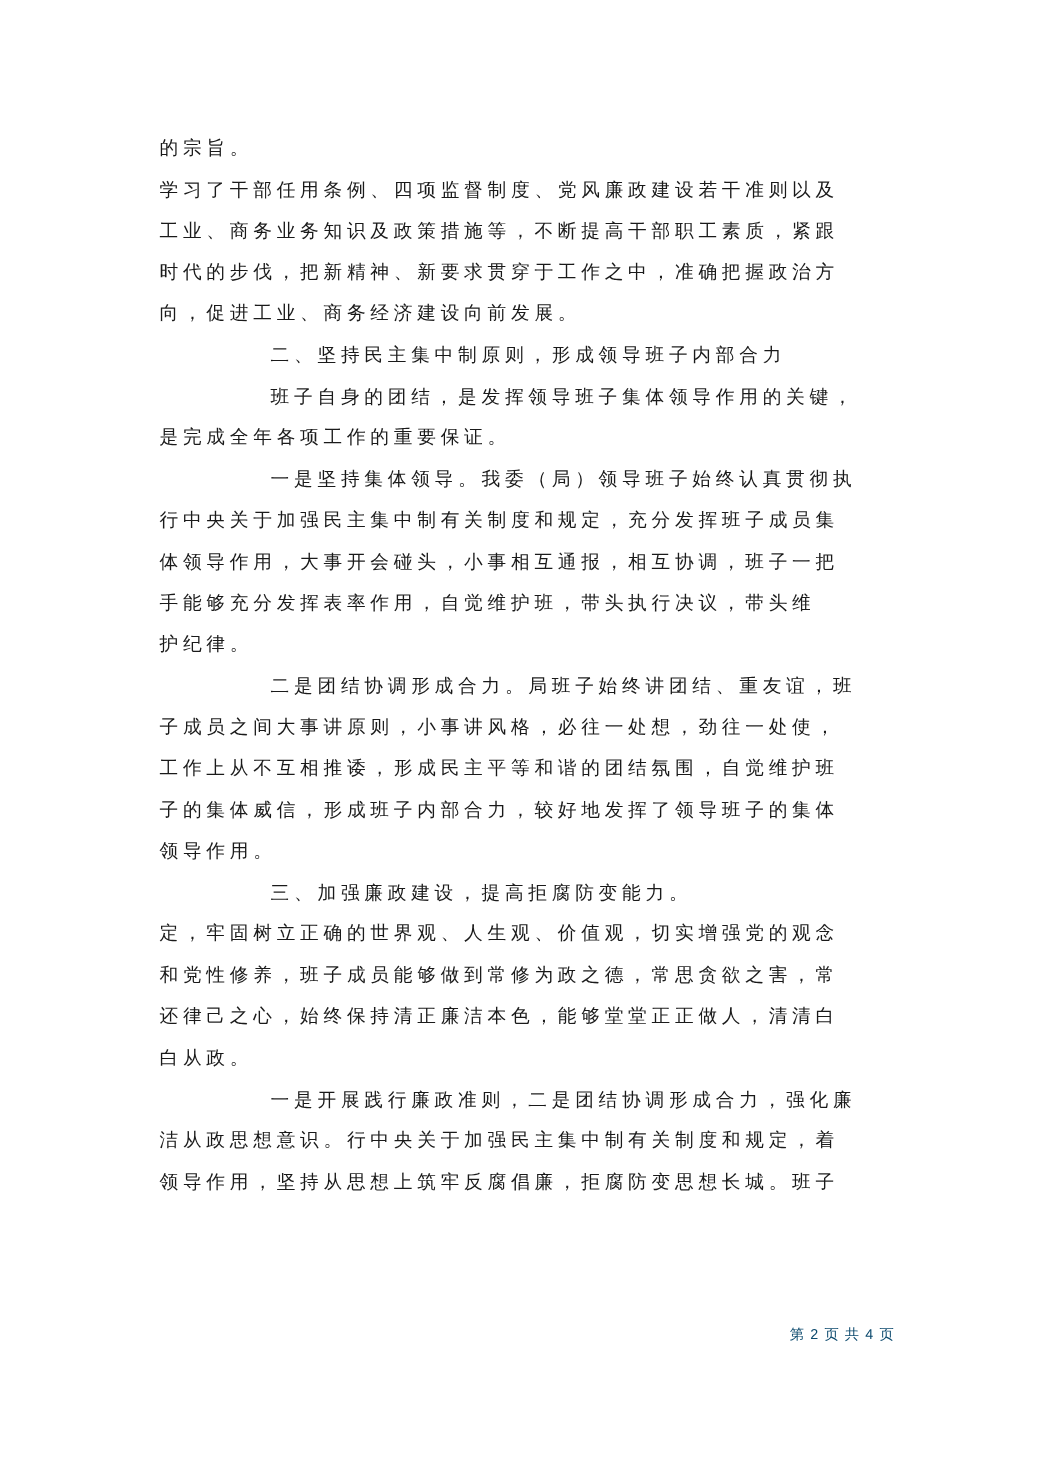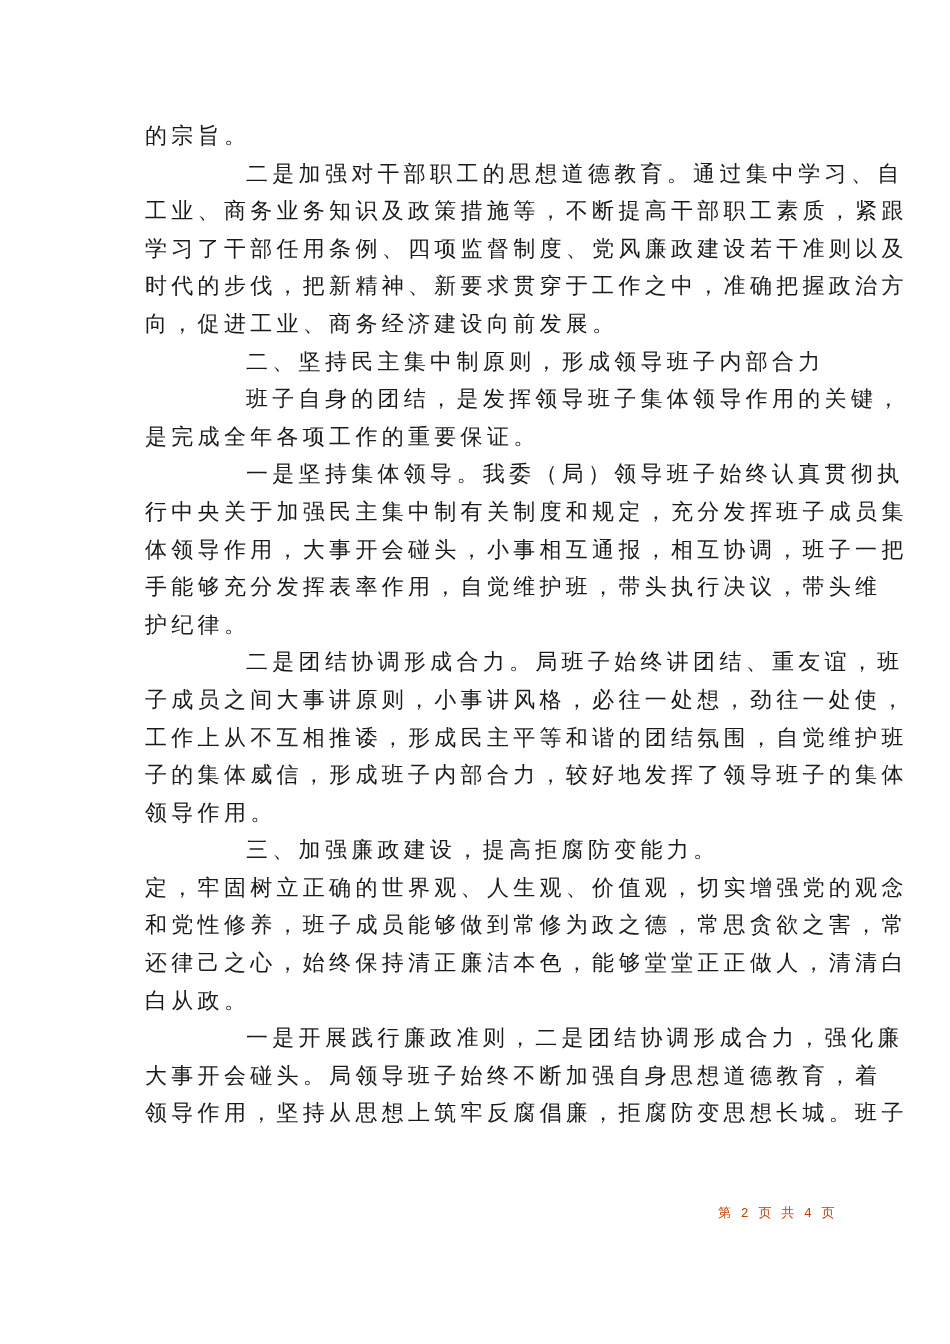--- a/index.html
+++ b/index.html
@@ -1,32 +1,31 @@
 <!DOCTYPE html>
 <html><head>
 <meta charset="utf-8">
 <style>
   html, body { margin:0; padding:0; background:#ffffff; }
   body { width:950px; height:1344px; position:relative; overflow:hidden;
          font-family:"DejaVu Serif","Liberation Serif",serif; color:#1a1a1a; }
   .page { position:absolute; left:145px; top:117px; width:660px; }
-  .line { height:37.6px; line-height:37.6px; font-size:22px; white-space:nowrap;
+  .line { height:37.6px; line-height:37.6px; font-size:17px; white-space:nowrap;
           letter-spacing:4.3px; }
   .indent { padding-left:101px; }
-  .footer { position:absolute; left:718px; top:1204px; font-size:13px; color:#c2410c;
-            font-family:Liberation Mono, monospace; letter-spacing:1px; }
+  .footer { position:absolute; left:718px; top:1204px; font-size:13px; color:#0c4a6e;
+            font-family:Liberation Sans, sans-serif; letter-spacing:1px; }
 </style>
 </head>
 <body>
 
 <div class="page" id="docbody">
     <div class="line">的宗旨。</div>
-    <div class="line indent">二是加强对干部职工的思想道德教育。通过集中学习、自</div>
+    <div class="line">学习了干部任用条例、四项监督制度、党风廉政建设若干准则以及</div>
     <div class="line">工业、商务业务知识及政策措施等，不断提高干部职工素质，紧跟</div>
-    <div class="line">学习了干部任用条例、四项监督制度、党风廉政建设若干准则以及</div>
     <div class="line">时代的步伐，把新精神、新要求贯穿于工作之中，准确把握政治方</div>
     <div class="line">向，促进工业、商务经济建设向前发展。</div>
     <div class="line indent">二、坚持民主集中制原则，形成领导班子内部合力</div>
     <div class="line indent">班子自身的团结，是发挥领导班子集体领导作用的关键，</div>
     <div class="line">是完成全年各项工作的重要保证。</div>
     <div class="line indent">一是坚持集体领导。我委（局）领导班子始终认真贯彻执</div>
     <div class="line">行中央关于加强民主集中制有关制度和规定，充分发挥班子成员集</div>
     <div class="line">体领导作用，大事开会碰头，小事相互通报，相互协调，班子一把</div>
     <div class="line">手能够充分发挥表率作用，自觉维护班，带头执行决议，带头维</div>
     <div class="line">护纪律。</div>
@@ -34,16 +33,16 @@
     <div class="line">子成员之间大事讲原则，小事讲风格，必往一处想，劲往一处使，</div>
     <div class="line">工作上从不互相推诿，形成民主平等和谐的团结氛围，自觉维护班</div>
     <div class="line">子的集体威信，形成班子内部合力，较好地发挥了领导班子的集体</div>
     <div class="line">领导作用。</div>
     <div class="line indent">三、加强廉政建设，提高拒腐防变能力。</div>
     <div class="line">定，牢固树立正确的世界观、人生观、价值观，切实增强党的观念</div>
     <div class="line">和党性修养，班子成员能够做到常修为政之德，常思贪欲之害，常</div>
     <div class="line">还律己之心，始终保持清正廉洁本色，能够堂堂正正做人，清清白</div>
     <div class="line">白从政。</div>
     <div class="line indent">一是开展践行廉政准则，二是团结协调形成合力，强化廉</div>
-    <div class="line">大事开会碰头。局领导班子始终不断加强自身思想道德教育，着</div>
+    <div class="line">洁从政思想意识。行中央关于加强民主集中制有关制度和规定，着</div>
     <div class="line">领导作用，坚持从思想上筑牢反腐倡廉，拒腐防变思想长城。班子</div>
   </div>
 <div class="footer">第 2 页 共 4 页</div>
 
 </body></html>

